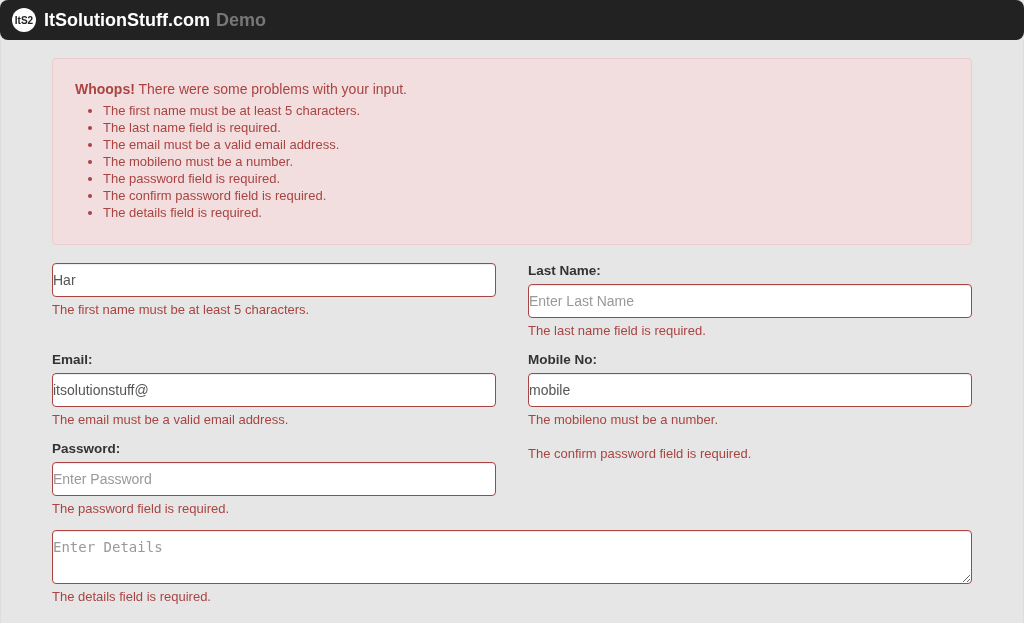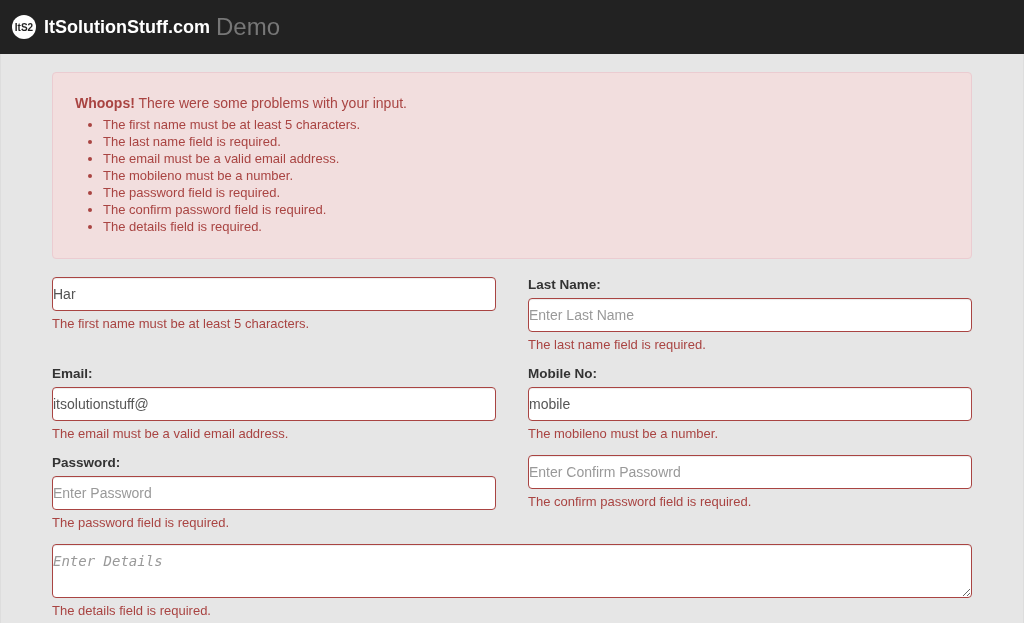--- a/index.html
+++ b/index.html
@@ -5,24 +5,25 @@
     * { box-sizing: border-box; margin: 0; padding: 0; }
     body {
       font-family: "Helvetica Neue", Helvetica, Arial, sans-serif;
       font-size: 14px;
       color: #333;
       background: #e6e6e6;
     }
     .navbar {
       background: #222;
       color: #fff;
-      height: 54px;
+      height: 40px;
       display: flex;
       align-items: center;
       padding: 0 12px;
+      border-radius: 8px;
     }
     .navbar .logo-circle {
       background: #fff;
       color: #222;
       width: 24px;
       height: 24px;
       border-radius: 50%;
       display: flex;
       align-items: center;
       justify-content: center;
@@ -31,22 +32,22 @@
       margin-right: 8px;
     }
     .navbar .brand {
       font-size: 18px;
       font-weight: bold;
       color: #fff;
       text-align: center;
     }
     .navbar .brand-suffix {
       color: #777;
-      font-size: 24px;
-      font-weight: normal;
+      font-size: 18px;
+      font-weight: bold;
       margin-left: 6px;
     }
     .container {
       max-width: 960px;
       margin: 0 auto;
       padding: 18px 20px;
     }
     .alert {
       background: #f2dede;
       border: 1px solid #ebccd1;
@@ -96,21 +97,20 @@
       border: 1px solid #a94442;
       border-radius: 4px;
       box-shadow: inset 0 1px 1px rgba(0,0,0,.075);
     }
     .form-control::placeholder {
       color: #999;
     }
     textarea.form-control {
       height: 54px;
       resize: vertical;
-      font-style: italic;
     }
     .help-block {
       display: block;
       margin-top: 5px;
       color: #a94442;
       font-size: 13px;
     }
     .page-wrap {
       background: #e6e6e6;
       border-left: 1px solid #ddd;
@@ -181,21 +181,20 @@
   <div class="row">
     <div class="col">
       <div class="form-group">
         <label>Password:</label>
         <input type="password" class="form-control" placeholder="Enter Password" style="">
         <span class="help-block">The password field is required.</span>
       </div>
     </div>
     <div class="col">
       <div class="form-group">
-        <input type="password" class="form-control" placeholder="Enter Confirm Passowrd" style="">
         <span class="help-block">The confirm password field is required.</span>
       </div>
     </div>
   </div>
 
   <div class="form-group">
     <textarea class="form-control" placeholder="Enter Details" style=""></textarea>
     <span class="help-block">The details field is required.</span>
   </div>
 

